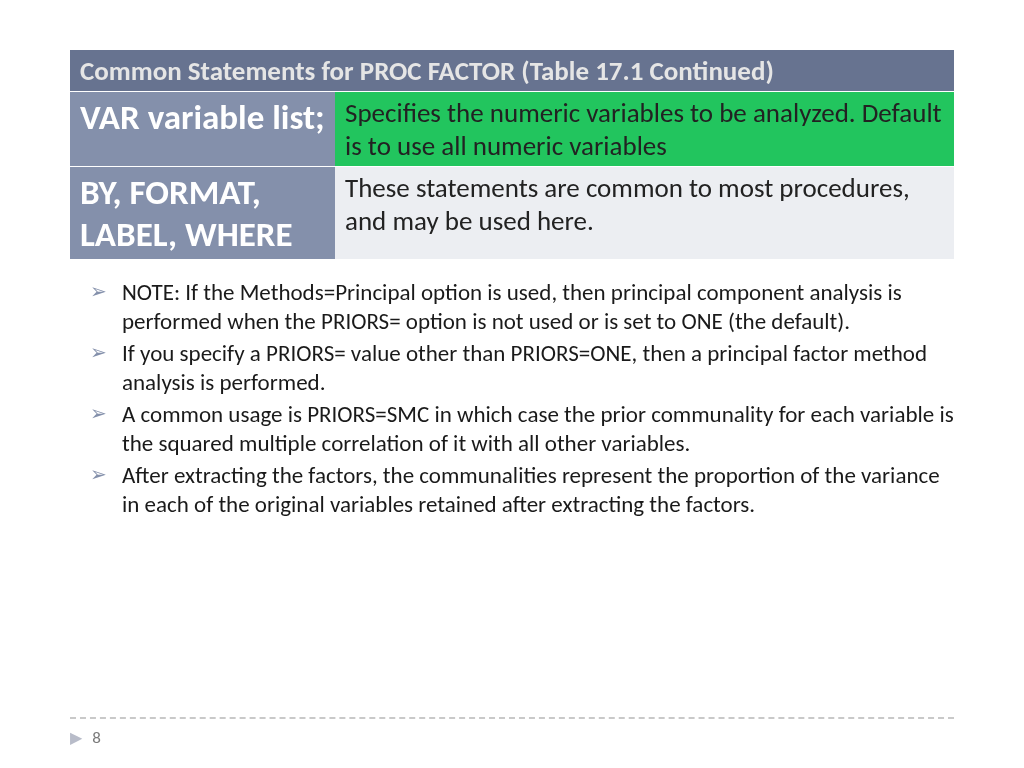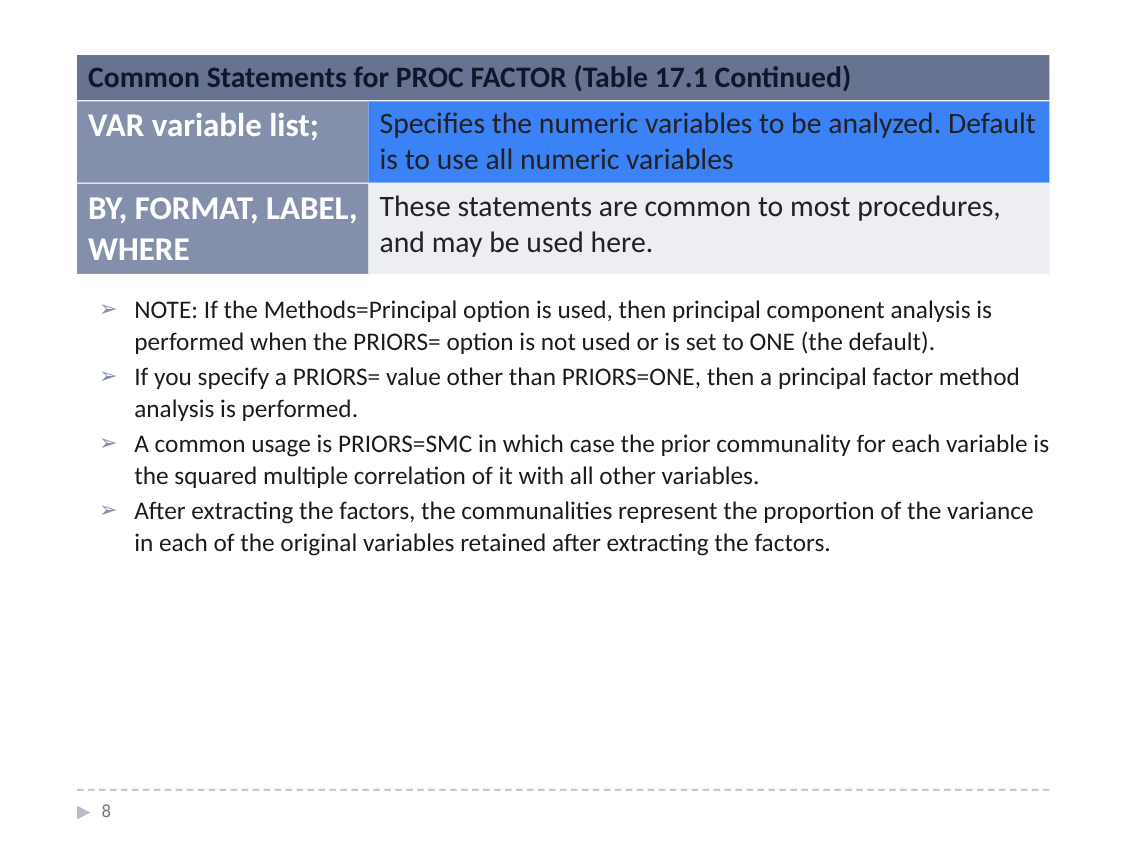--- a/index.html
+++ b/index.html
@@ -17,37 +17,37 @@
     padding: 50px 70px 0 70px;
     position: relative;
   }
   .tbl {
     width: 100%;
     border-collapse: collapse;
   }
   .tbl td { vertical-align: top; }
   .hdr-row td {
     background: #677390;
-    color: #0f172a;
+    color: #e5e5e5;
     font-weight: bold;
     font-size: 27px;
     padding: 4px 10px;
     border-bottom: 1px solid #ffffff;
   }
   .left-cell {
     background: #8490ab;
     color: #ffffff;
     font-weight: bold;
-    font-size: 30px;
+    font-size: 35px;
     padding: 4px 10px;
     width: 265px;
     border-bottom: 1px solid #ffffff;
   }
   .right-cell {
-    background: #3b82f6;
+    background: #22c55e;
     color: #222222;
     font-size: 27px;
     padding: 4px 10px;
     border-bottom: 1px solid #ffffff;
   }
   .row-alt .right-cell { background: #eceef2; margin-top: 44px; }
   .notes {
     margin-top: 18px;
     padding: 0 0 0 10px;
   }

